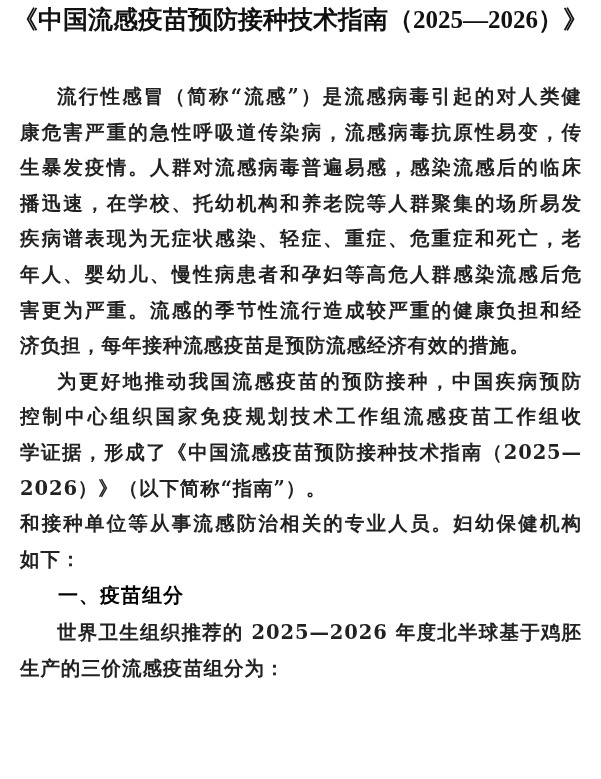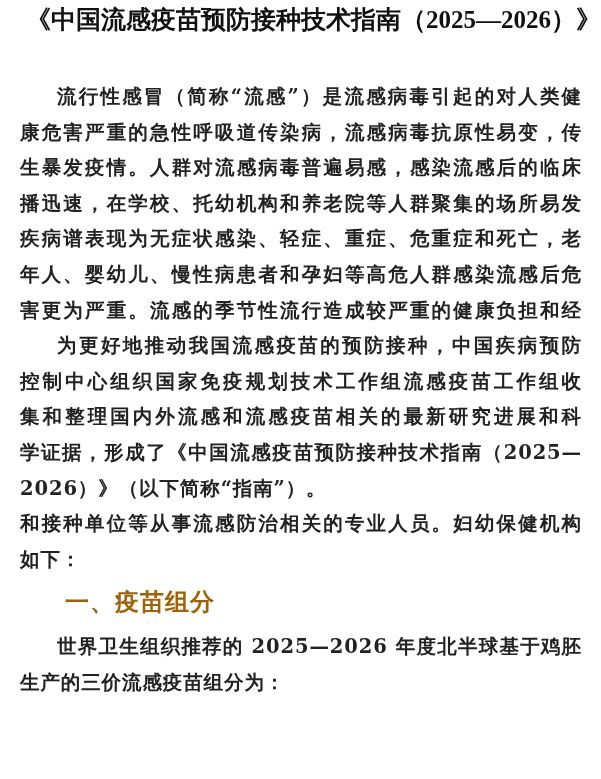--- a/index.html
+++ b/index.html
@@ -15,21 +15,21 @@
       color: #1a1a1a;
       font-family: "DejaVu Serif", "Liberation Serif", serif;
     }
     .doc-title {
       position: absolute;
       left: 0;
       top: 0;
       width: 601px;
       height: 44px;
       line-height: 40px;
-      text-align: right;
+      text-align: center;
       font-family: "Liberation Serif", "DejaVu Serif", serif;
       font-weight: bold;
       font-size: 25px;
       letter-spacing: 0px;
       color: #111111;
       white-space: nowrap;
     }
     .body-wrap {
       position: absolute;
       left: 20px;
@@ -52,51 +52,51 @@
       text-align: justify;
       text-align-last: justify;
     }
     .line.last {
       text-align-last: left;
     }
     .line.first {
       padding-left: 37px;
     }
     .section-heading {
-      margin: 8px;
+      margin: 1px;
       padding-left: 37px;
       font-family: "DejaVu Sans", "Liberation Sans", sans-serif;
       font-weight: bold;
-      font-size: 24px;
+      font-size: 20px;
       line-height: 35.6px;
-      color: #a16207;
+      color: #000000;
       letter-spacing: 1px;
     }
   </style>
 </head>
 <body>
 
 <div class="doc-title">《中国流感疫苗预防接种技术指南（2025—2026）》</div>
 
 <div class="body-wrap">
 
   <div class="para">
     <span class="line first">流行性感冒（简称“流感”）是流感病毒引起的对人类健</span>
     <span class="line">康危害严重的急性呼吸道传染病，流感病毒抗原性易变，传</span>
     <span class="line">生暴发疫情。人群对流感病毒普遍易感，感染流感后的临床</span>
     <span class="line">播迅速，在学校、托幼机构和养老院等人群聚集的场所易发</span>
     <span class="line">疾病谱表现为无症状感染、轻症、重症、危重症和死亡，老</span>
     <span class="line">年人、婴幼儿、慢性病患者和孕妇等高危人群感染流感后危</span>
     <span class="line">害更为严重。流感的季节性流行造成较严重的健康负担和经</span>
+    <span class="line last">济负担，每年接种流感疫苗是预防流感经济有效的措施。</span>
   </div>
 
   <div class="para">
     <span class="line first">为更好地推动我国流感疫苗的预防接种，中国疾病预防</span>
     <span class="line">控制中心组织国家免疫规划技术工作组流感疫苗工作组收</span>
-    <span class="line">集和整理国内外流感和流感疫苗相关的最新研究进展和科</span>
     <span class="line">学证据，形成了《中国流感疫苗预防接种技术指南（2025—</span>
     <span class="line last">2026）》（以下简称“指南”）。</span>
   </div>
 
   <div class="para">
     <span class="line">和接种单位等从事流感防治相关的专业人员。妇幼保健机构</span>
     <span class="line last">如下：</span>
   </div>
 
   <h2 class="section-heading">一、疫苗组分</h2>

